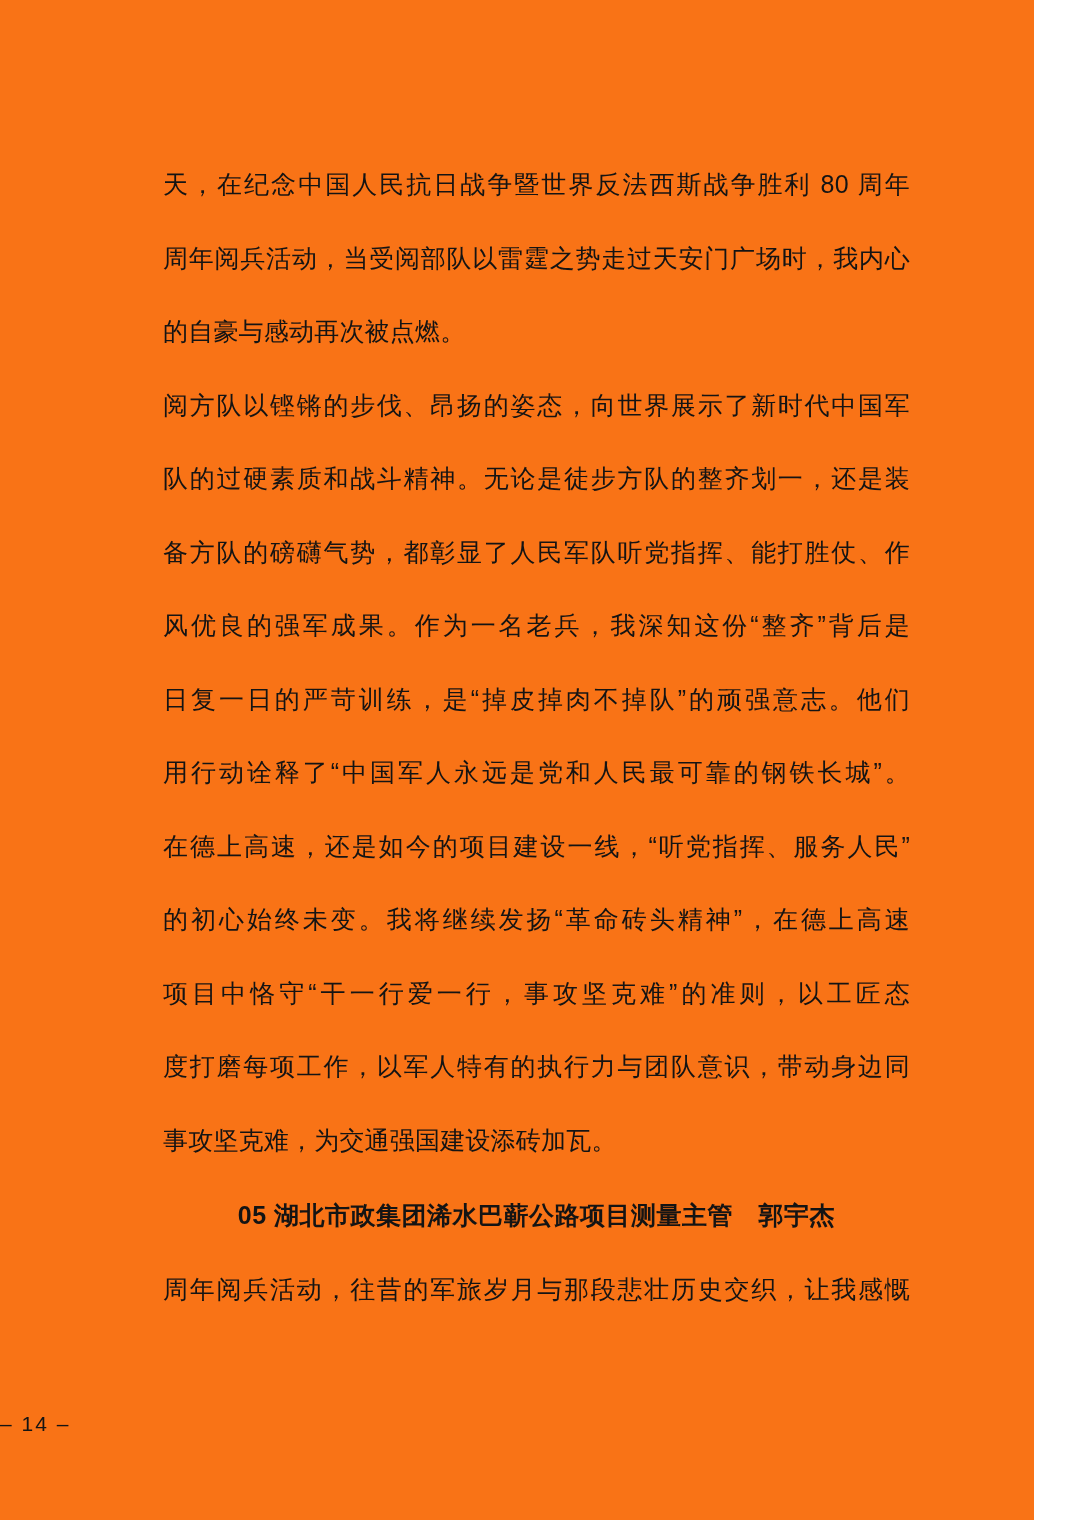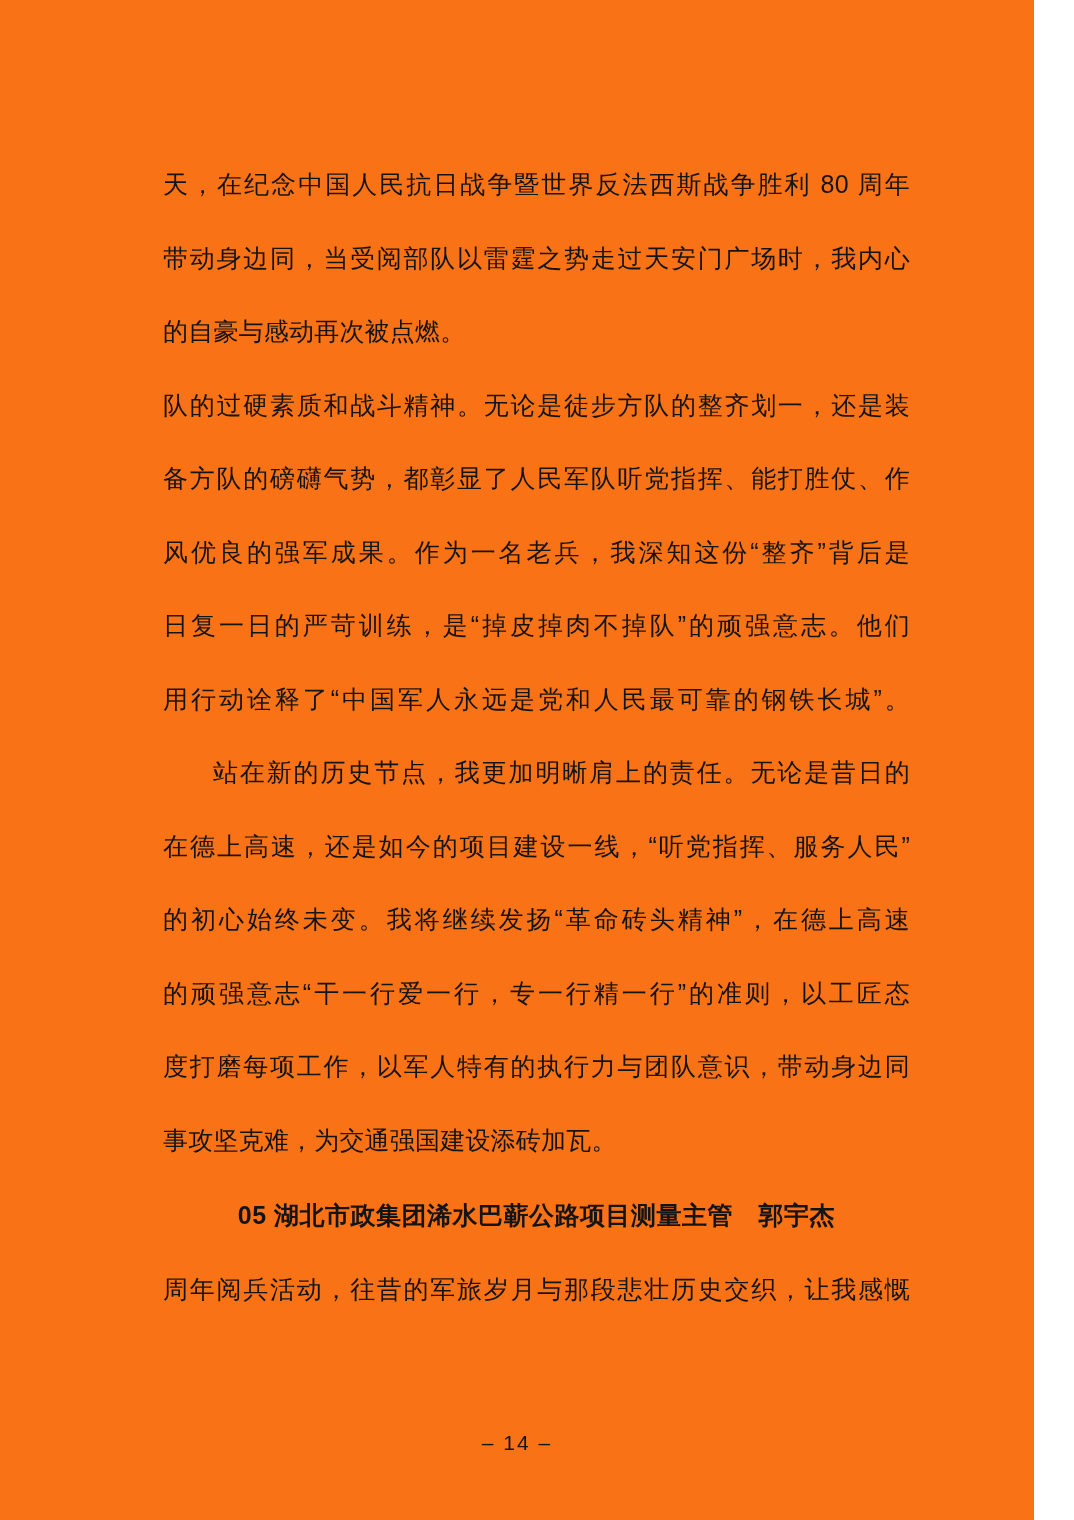--- a/index.html
+++ b/index.html
@@ -47,45 +47,44 @@
     font-weight: 700;
     text-align: right;
     text-align-last: center;
     letter-spacing: 0.5px;
   }
   .page-footer {
     position: absolute;
     left: 0;
     top: 1410px;
     width: 100%;
-    text-align: center;
+    text-align: left;
     font-size: 21px;
     line-height: 28px;
     letter-spacing: 2px;
     color: #141414;
-    margin-top: 19px;
   }
 </style>
 </head>
 <body>
 
 <div class="page">
   <main class="text-block">
     <p class="line">天，在纪念中国人民抗日战争暨世界反法西斯战争胜利 80 周年</p>
-    <p class="line">带动身边同，当受阅部队以雷霆之势走过天安门广场时，我内心</p>
+    <p class="line">周年阅兵活动，当受阅部队以雷霆之势走过天安门广场时，我内心</p>
     <p class="line end">的自豪与感动再次被点燃。</p>
+    <p class="line">阅方队以铿锵的步伐、昂扬的姿态，向世界展示了新时代中国军</p>
     <p class="line">队的过硬素质和战斗精神。无论是徒步方队的整齐划一，还是装</p>
     <p class="line">备方队的磅礴气势，都彰显了人民军队听党指挥、能打胜仗、作</p>
     <p class="line">风优良的强军成果。作为一名老兵，我深知这份“整齐”背后是</p>
     <p class="line">日复一日的严苛训练，是“掉皮掉肉不掉队”的顽强意志。他们</p>
     <p class="line">用行动诠释了“中国军人永远是党和人民最可靠的钢铁长城”。</p>
-    <p class="line indent">站在新的历史节点，我更加明晰肩上的责任。无论是昔日的</p>
     <p class="line">在德上高速，还是如今的项目建设一线，“听党指挥、服务人民”</p>
     <p class="line">的初心始终未变。我将继续发扬“革命砖头精神”，在德上高速</p>
-    <p class="line">的顽强意志“干一行爱一行，专一行精一行”的准则，以工匠态</p>
+    <p class="line">项目中恪守“干一行爱一行，事攻坚克难”的准则，以工匠态</p>
     <p class="line">度打磨每项工作，以军人特有的执行力与团队意识，带动身边同</p>
     <p class="line end">事攻坚克难，为交通强国建设添砖加瓦。</p>
 
     <h2 class="heading">05 湖北市政集团浠水巴蕲公路项目测量主管　郭宇杰</h2>
 
     <p class="line">周年阅兵活动，往昔的军旅岁月与那段悲壮历史交织，让我感慨</p>
 
   </main>
 
   <footer class="page-footer">

